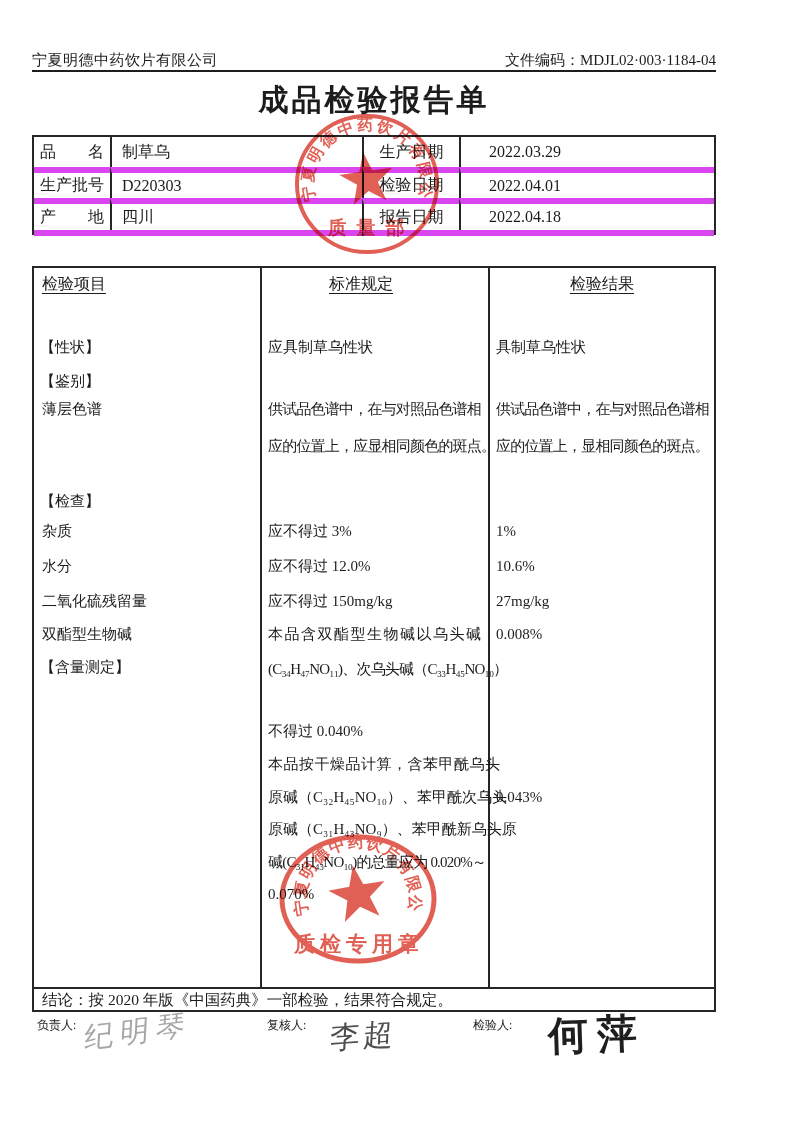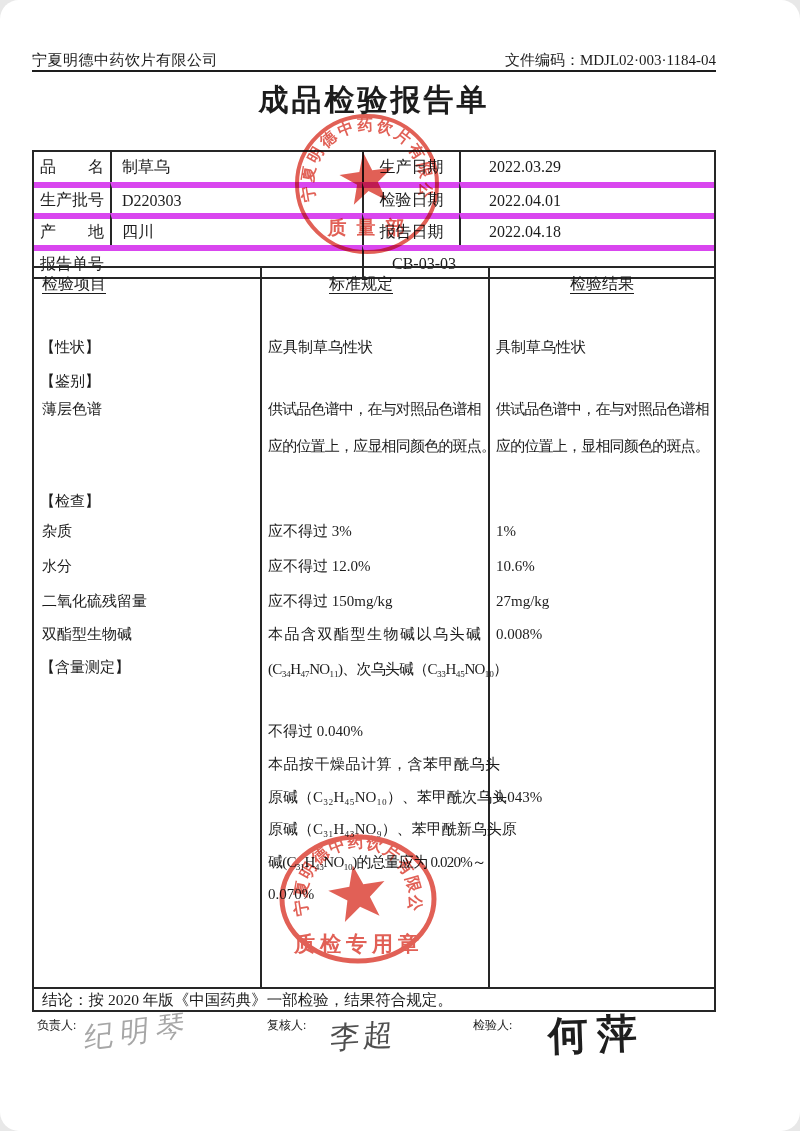--- a/index.html
+++ b/index.html
@@ -1,25 +1,25 @@
 <!DOCTYPE html>
 <html><head>
 <meta charset="utf-8">
 <style>
   html,body{margin:0;padding:0;background:#e8e8e8;}
   .page{position:relative;width:800px;height:1131px;background:#ffffff;margin:0 auto;
-        font-family:"Liberation Serif","DejaVu Serif",serif;color:#1c1c1c;overflow:hidden;border-radius:19px;}
+        font-family:"Liberation Serif","DejaVu Serif",serif;color:#1c1c1c;overflow:hidden;}
   
   .hdr-left{position:absolute;left:32px;top:51px;font-size:15px;letter-spacing:0.5px;}
   .hdr-right{position:absolute;left:32px;top:51px;width:684px;text-align:right;font-size:15px;}
   .hdr-rule{position:absolute;left:32px;top:70px;width:684px;height:2px;background:#1d1d1d;}
   .title{position:absolute;left:32px;top:80px;width:684px;text-align:center;
          font-size:30px;font-weight:bold;letter-spacing:3px;}
   
-  .info-table{position:absolute;left:32px;top:150px;width:684px;height:129px;
+  .info-table{position:absolute;left:32px;top:135px;width:684px;height:100px;
     border:2px solid #262626;box-sizing:border-box;display:grid;
     grid-template-columns:76px 252px 97px 1fr;grid-template-rows:30px 31px 32px 1fr;}
   .cell{box-sizing:border-box;display:flex;align-items:center;font-size:16px;
         border-left:2px solid #262626;border-top:6px solid #d946ef;overflow:hidden;}
   .cell.nl{border-left:none;}
   .cell.nt{border-top:none;}
   .cell.lab{padding-left:6px;}
   .cell.val{padding-left:10px;}
   .cell.lab2{justify-content:center;}
   .cell.val2{padding-left:28px;}

